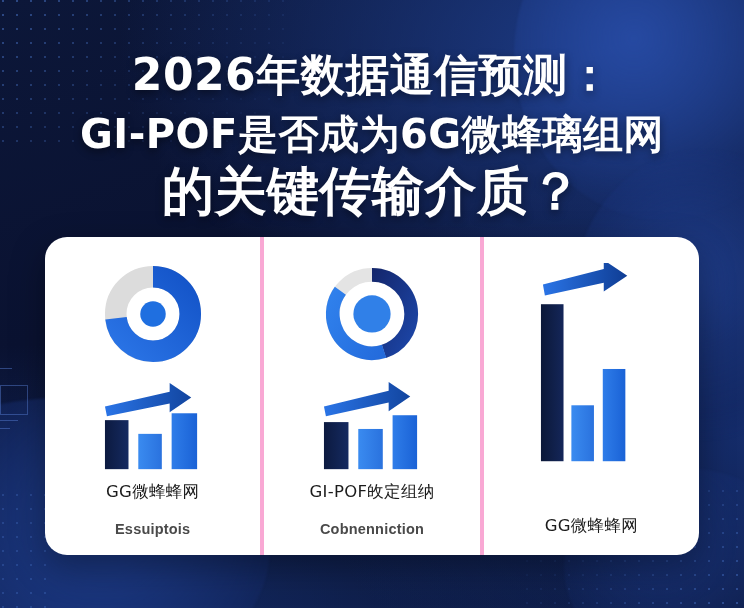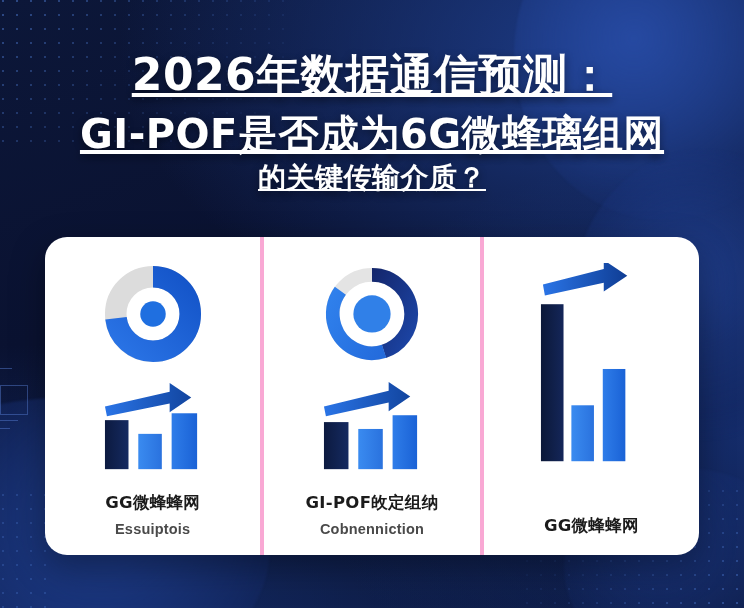--- a/index.html
+++ b/index.html
@@ -40,38 +40,37 @@
   .ld1{left:0px;top:385px;width:26px;height:28px;}
   .ld2{left:-2px;top:368px;width:14px;height:0;border-width:1.5px 0 0 0;}
   .ld3{left:-2px;top:420px;width:20px;height:0;border-width:1.5px 0 0 0;}
   .ld4{left:-2px;top:428px;width:12px;height:0;border-width:1.5px 0 0 0;}
   
   .title{position:absolute;left:0;right:0;top:50px;text-align:center;z-index:5;}
   .title div{
     color:#ffffff;font-weight:bold;letter-spacing:.5px;line-height:1.14;
     text-shadow:0 3px 8px rgba(0,0,0,.45);
     font-family:"DejaVu Sans","Liberation Sans",sans-serif;
-    text-decoration:underline;
   }
   .t1{font-size:44px;}
   .t2{font-size:40px;margin-top:12px;}
-  .t3{font-size:28px;margin-top:4px;}
+  .t3{font-size:52px;margin-top:4px;}
   
   .card{position:absolute;left:45px;top:237px;width:654px;height:318px;
         background:#fff;border-radius:22px;box-shadow:0 12px 34px rgba(0,0,0,.35);
         display:flex;z-index:6;overflow:hidden;}
   .col{flex:1;position:relative;display:flex;flex-direction:column;align-items:center;
        padding-top:26px;box-sizing:border-box;}
   .col + .col{border-left:4px solid #f9a8d4;}
   .viz{height:210px;width:100%;display:flex;flex-direction:column;align-items:center;
        justify-content:flex-start;}
   .labels{position:absolute;bottom:18px;left:0;right:0;text-align:center;}
-  .lab-cn{font-size:16.5px;font-weight:bold;color:#1b1b1b;letter-spacing:.3px;
+  .lab-cn{font-size:16.5px;font-weight:normal;color:#1b1b1b;letter-spacing:.3px;
           font-family:"DejaVu Sans","Liberation Sans",sans-serif;}
-  .lab-en{font-size:14.5px;font-weight:bold;color:#4a4a4a;margin-top:7px;letter-spacing:.2px;}
+  .lab-en{font-size:14.5px;font-weight:bold;color:#4a4a4a;margin-top:18px;letter-spacing:.2px;}
   svg{display:block;}
 </style>
 </head>
 <body>
 
 <div class="poster">
 
   <div class="blob blob-a"></div>
   <div class="blob blob-b"></div>
   <div class="blob blob-c"></div>

